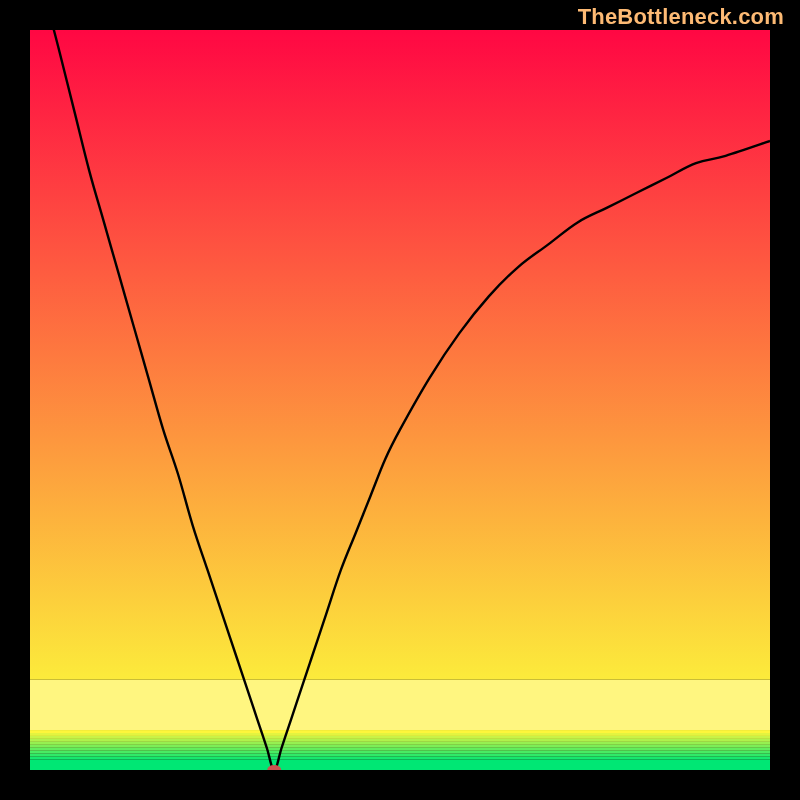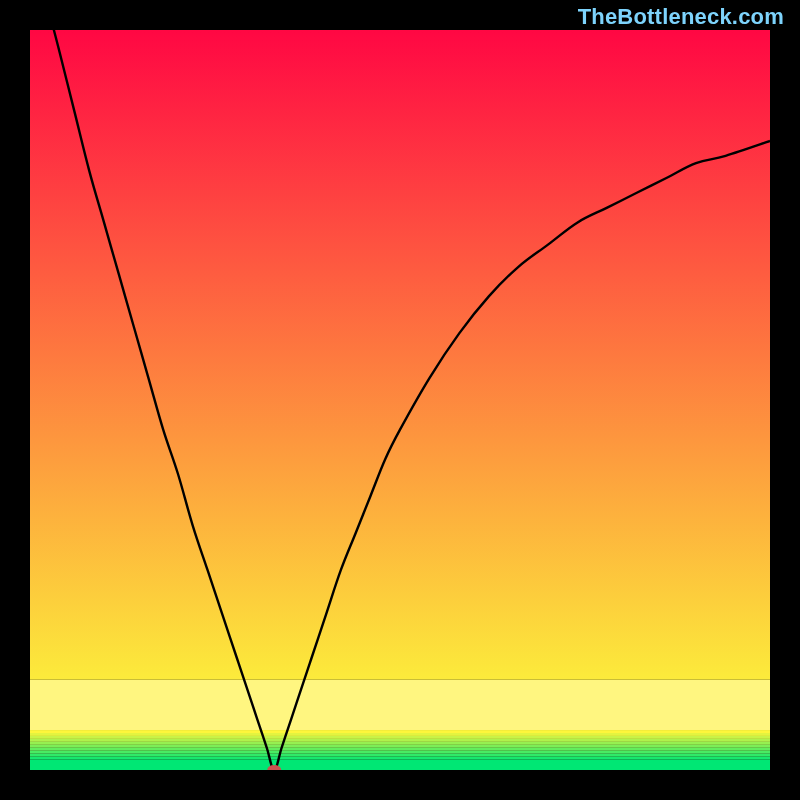--- a/index.html
+++ b/index.html
@@ -26,21 +26,21 @@
   }
   .plot-svg {
     display: block;
     width: 740px;
     height: 740px;
   }
   .watermark {
     position: absolute;
     top: 4px;
     right: 16px;
-    color: #7dd3fc;
+    color: #fdba74;
     font-size: 22px;
     font-weight: 600;
     letter-spacing: 0.2px;
     user-select: none;
     margin-left: 24px;
   }
 </style>
 </head>
 <body>
 

